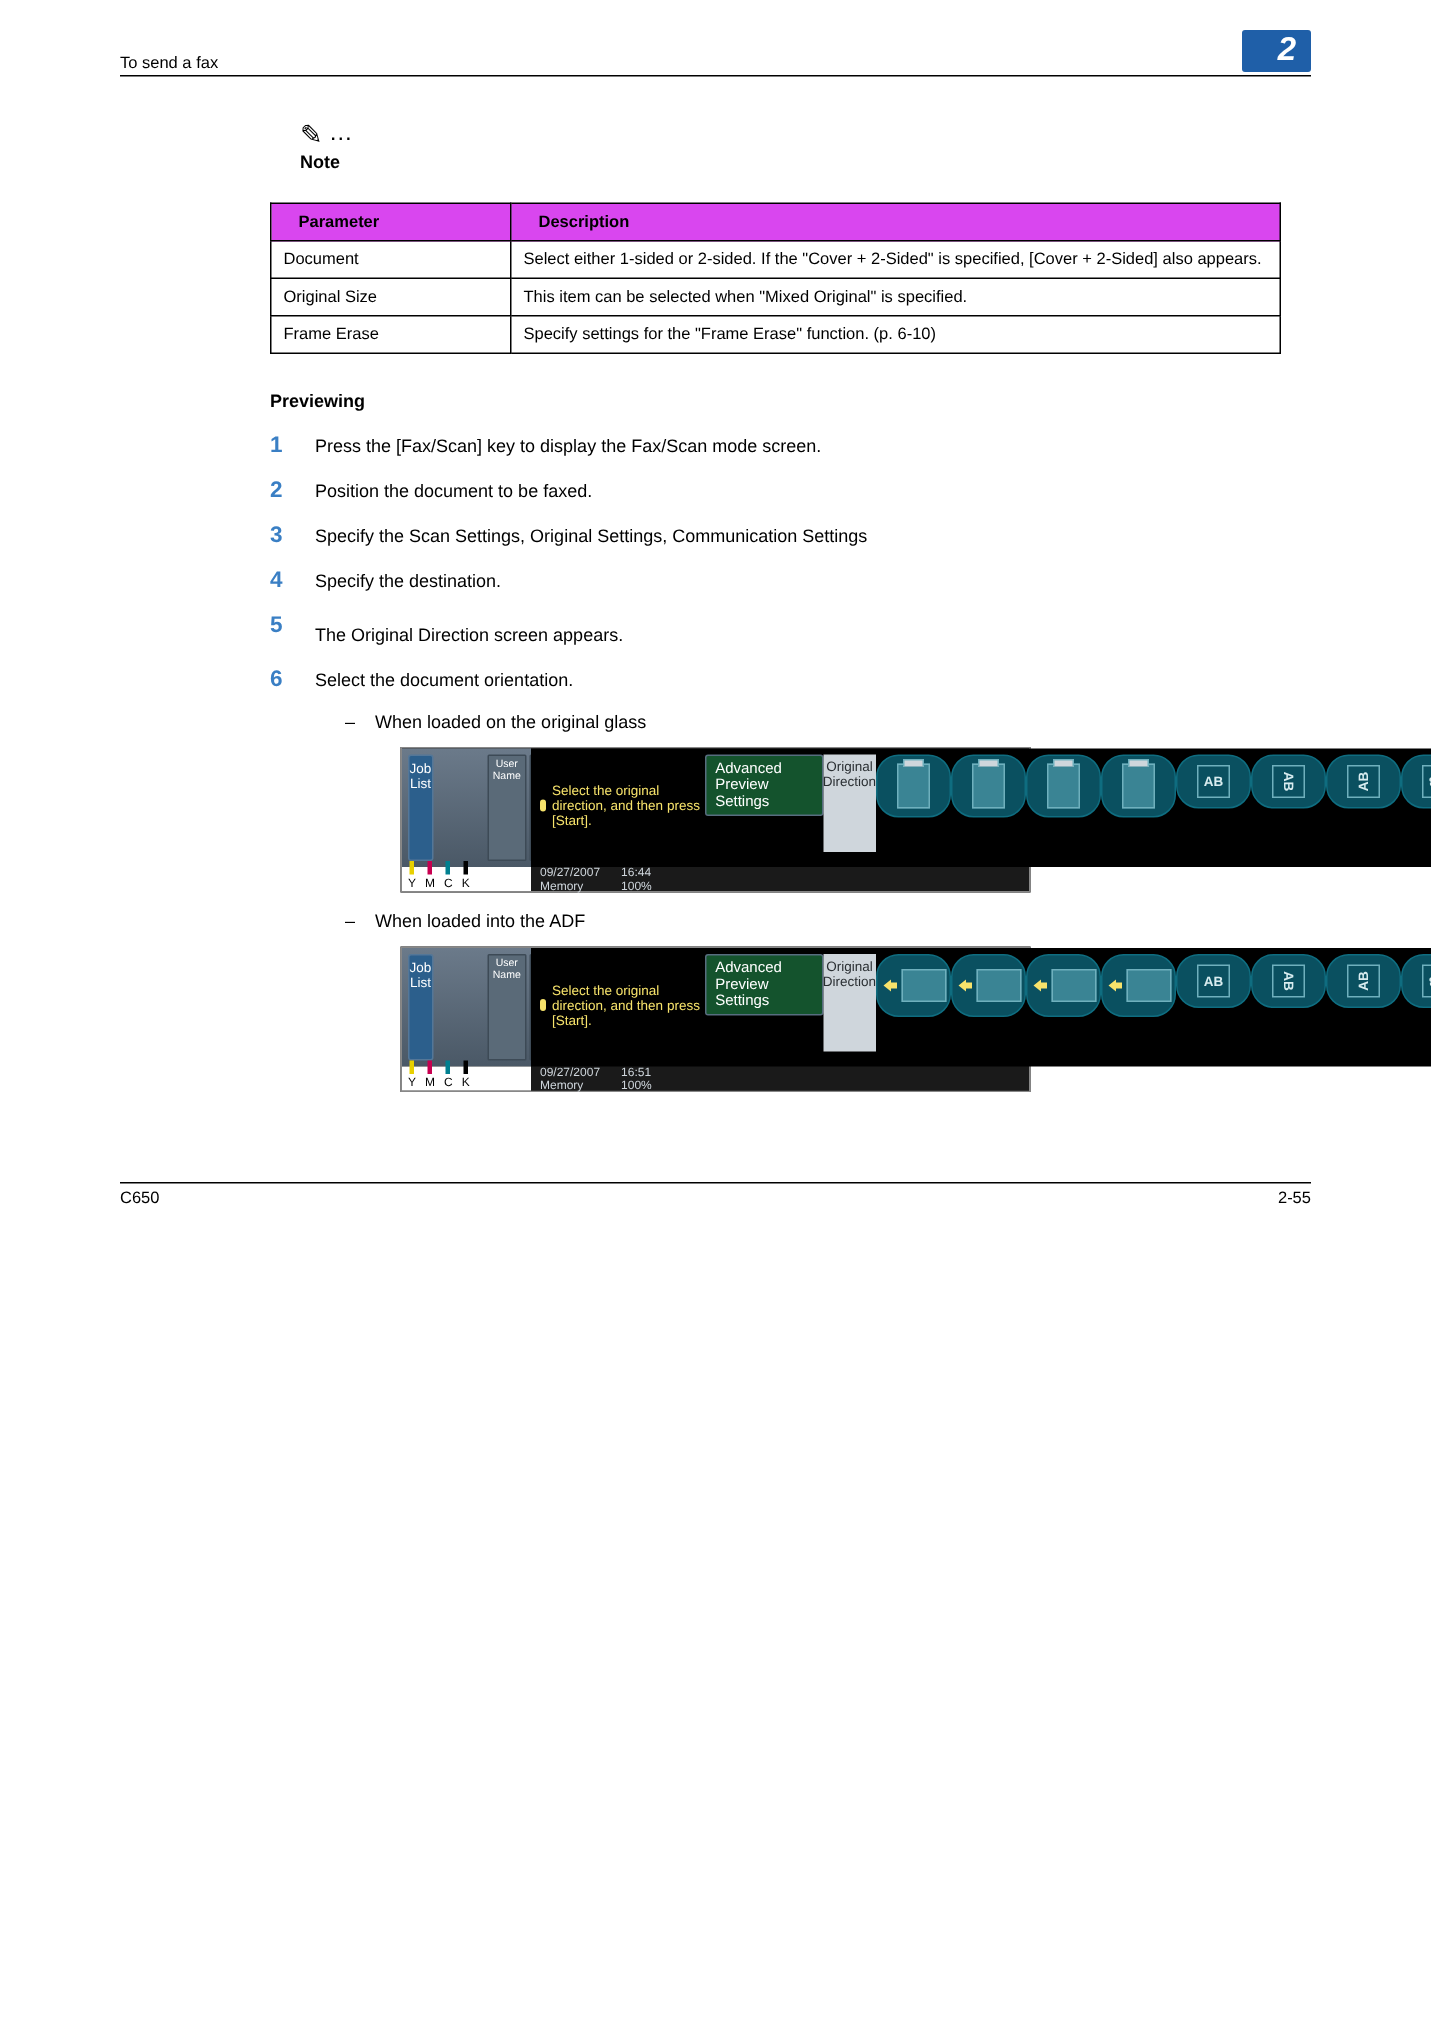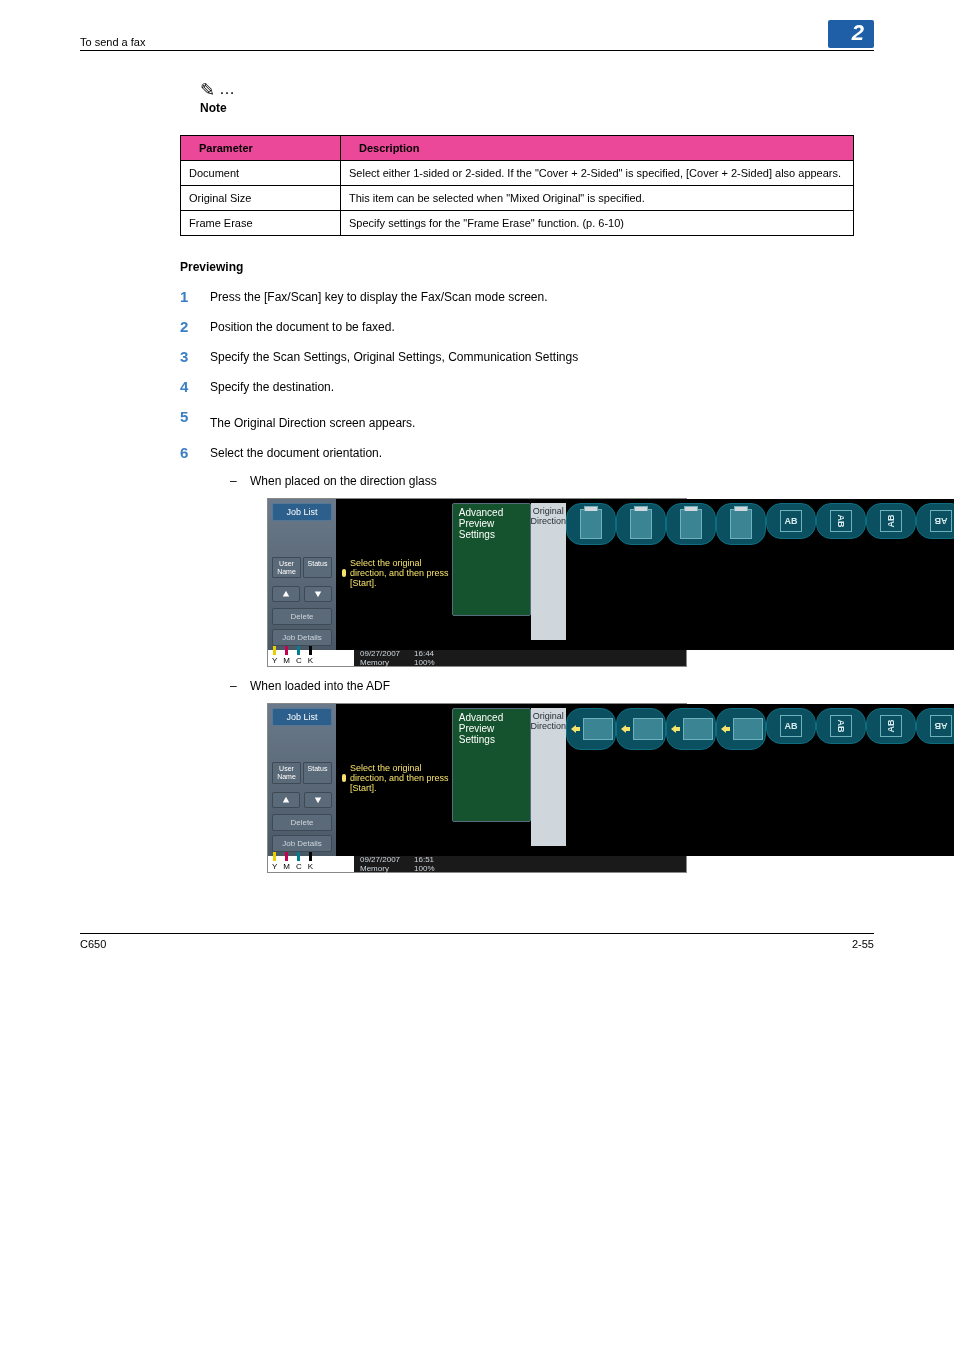--- a/index.html
+++ b/index.html
@@ -73,21 +73,21 @@
     font-size: 11px;
     margin-bottom: 24px;
   }
   .param-table th, .param-table td {
     border: 1px solid #000;
     padding: 6px 8px;
     text-align: left;
     vertical-align: top;
   }
   .param-table th {
-    background: #ec4899;
+    background: #d946ef;
     font-weight: bold;
     padding-left: 18px;
   }
   .param-table th:first-child, .param-table td:first-child {
     width: 160px;
   }
   .section-heading {
     font-weight: bold;
     font-size: 12px;
     margin-left: 100px;
@@ -139,21 +139,21 @@
     color: #fff;
   }
   .ss-top {
     display: flex;
     align-items: stretch;
   }
   .ss-left {
     width: 86px;
     background: linear-gradient(#6b7a8a, #4a5866);
     display: flex;
-    flex-direction: column;
+    flex-direction: row;
     padding: 4px;
     gap: 4px;
   }
   .ss-right {
     flex: 1;
     background: #000;
     padding: 4px 6px;
     display: flex;
   }
   .job-list-btn {
@@ -404,21 +404,21 @@
     </li>
     <li>
       <div class="step-num">6</div>
       <div class="step-body">Select the document orientation.</div>
     </li>
   </ol>
 
   <div class="step-sub">
     <div class="sub-bullet">
       <span class="dash">–</span>
-      <span>When placed on the direction glass</span>
+      <span>When loaded on the original glass</span>
     </div>
   </div>
 
   <div class="screenshot">
     <div class="ss-top">
       <div class="ss-left">
         <div class="job-list-btn">Job List</div>
         <div class="left-gap"></div>
         <div class="user-status-row">
           <div class="small-btn">User Name</div>

